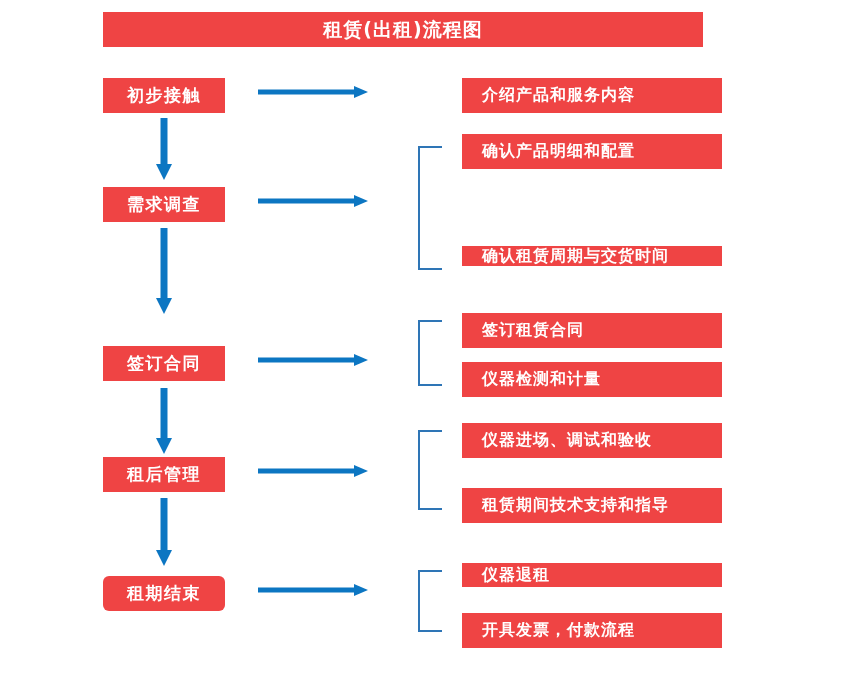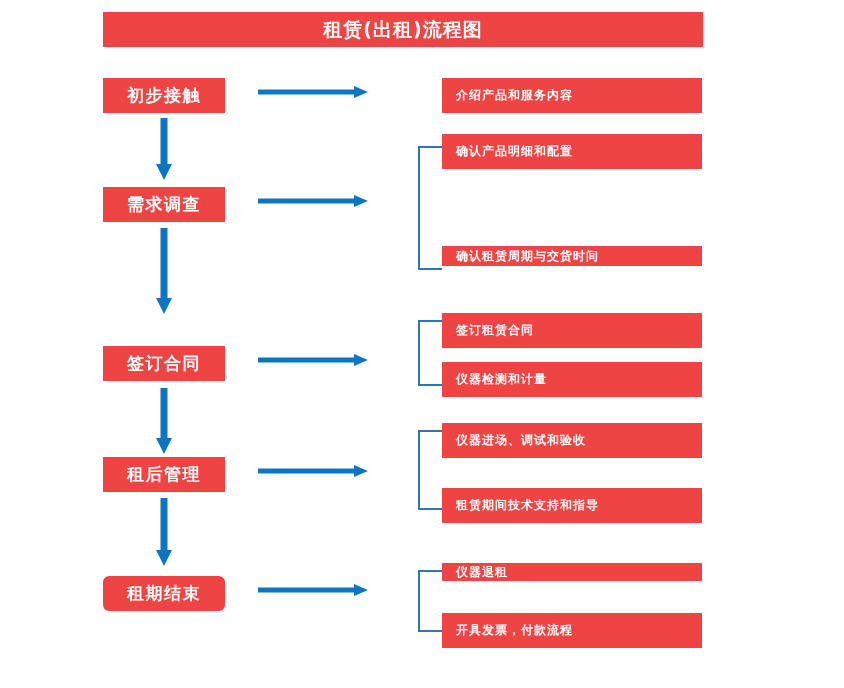--- a/index.html
+++ b/index.html
@@ -36,23 +36,24 @@
     font-size: 19px;
     letter-spacing: 1px;
   }
   .stage-box {
     justify-content: center;
     font-size: 17px;
     letter-spacing: 1.5px;
   }
   .detail-box {
     justify-content: flex-start;
-    padding-left: 14px;
-    font-size: 12px;
+    padding-left: 20px;
+    font-size: 16px;
     letter-spacing: 1px;
+    margin-left: 20px;
   }
   .v-arrow {
     position: absolute;
   }
   .h-arrow {
     position: absolute;
   }
   .bracket {
     position: absolute;
   }
@@ -170,17 +171,17 @@
       <polygon points="96,2 110,8 96,14" fill="#0C76C2"></polygon>
     </svg>
   </div>
 
   <div class="bracket" style="left:416px; top:570px; width:26px; height:62px;">
     <svg width="26" height="62" viewBox="0 0 26 62">
       <path d="M26 1 L3 1 L3 61 L26 61" fill="none" stroke="#2E75B6" stroke-width="2"></path>
     </svg>
   </div>
 
-  <div class="box detail-box" style="left:442px; top:563px; width:260px; height:18px;">仪器退租</div>
+  <div class="box detail-box" style="left:442px; top:563px; width:260px; height:24px;">仪器退租</div>
 
   <div class="box detail-box" style="left:442px; top:613px; width:260px; height:35px;">开具发票，付款流程</div>
 
 </div>
 
 </body></html>

